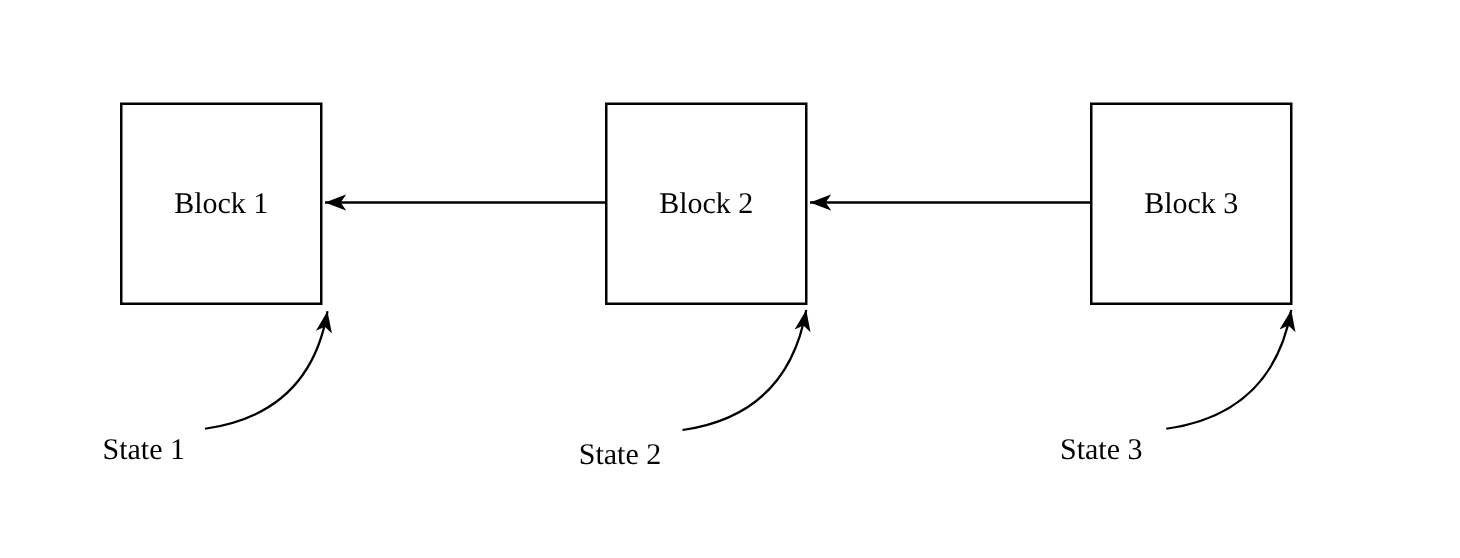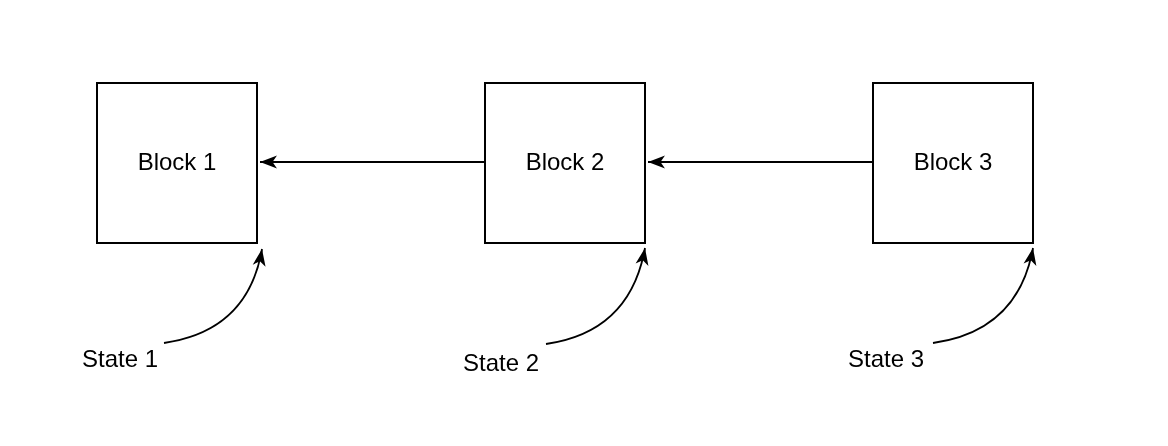--- a/index.html
+++ b/index.html
@@ -5,21 +5,21 @@
   html, body {
     margin: 0;
     padding: 0;
     background: #ffffff;
   }
   .stage {
     position: relative;
     width: 1168px;
     height: 446px;
     background: #ffffff;
-    font-family: Liberation Sans, sans-serif;
+    font-family: Liberation Serif, serif;
   }
   svg {
     display: block;
   }
   .node {
     fill: #ffffff;
     stroke: #000000;
     stroke-width: 2;
   }
   .edge {

